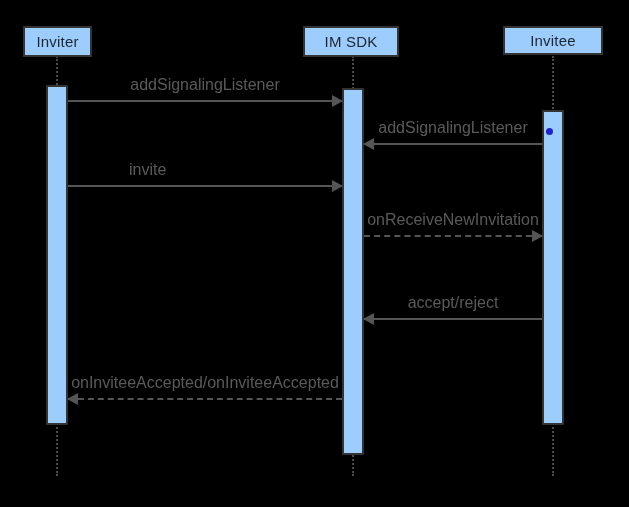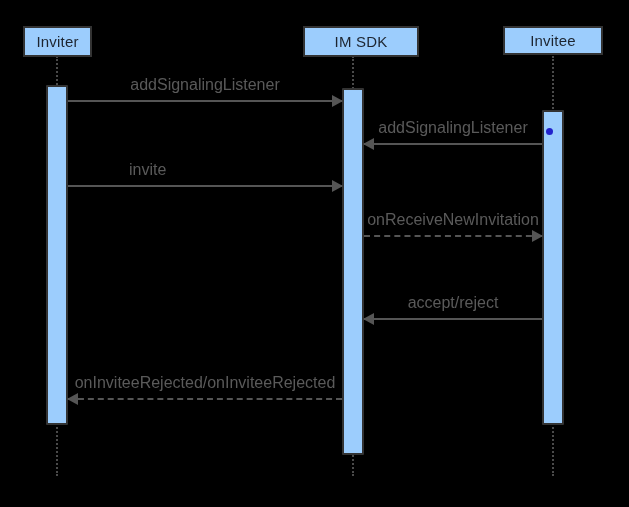--- a/index.html
+++ b/index.html
@@ -36,21 +36,21 @@
 </head>
 <body>
 
 <div id="stage">
 
   <div class="lifeline" style="left:56px;top:56px;height:420px;"></div>
   <div class="lifeline" style="left:352px;top:56px;height:420px;"></div>
   <div class="lifeline" style="left:552px;top:56px;height:420px;"></div>
 
   <div class="actor-box" style="left:23px;top:26px;width:69px;height:31px;">Inviter</div>
-  <div class="actor-box" style="left:303px;top:26px;width:116px;height:31px;">IM SDK</div>
+  <div class="actor-box" style="left:303px;top:26px;width:96px;height:31px;">IM SDK</div>
   <div class="actor-box" style="left:503px;top:26px;width:100px;height:29px;">Invitee</div>
 
   <div class="activation" style="left:46px;top:85px;width:22px;height:340px;"></div>
   <div class="activation" style="left:342px;top:88px;width:22px;height:367px;"></div>
   <div class="activation" style="left:542px;top:110px;width:22px;height:315px;"></div>
 
   <div class="cursor-dot" style="left:546px;top:128px;"></div>
 
   <div class="msg right" style="left:68px;top:100px;width:274px;">
     <div class="line"></div>
@@ -78,16 +78,16 @@
 
   <div class="msg left" style="left:364px;top:318px;width:178px;">
     <div class="line"></div>
     <div class="head"></div>
     <div class="label c">accept/reject</div>
   </div>
 
   <div class="msg left dashed" style="left:68px;top:398px;width:274px;">
     <div class="line"></div>
     <div class="head"></div>
-    <div class="label c">onInviteeRejected/onInviteeRejected</div>
+    <div class="label c">onInviteeAccepted/onInviteeAccepted</div>
   </div>
 
 </div>
 
 </body></html>

